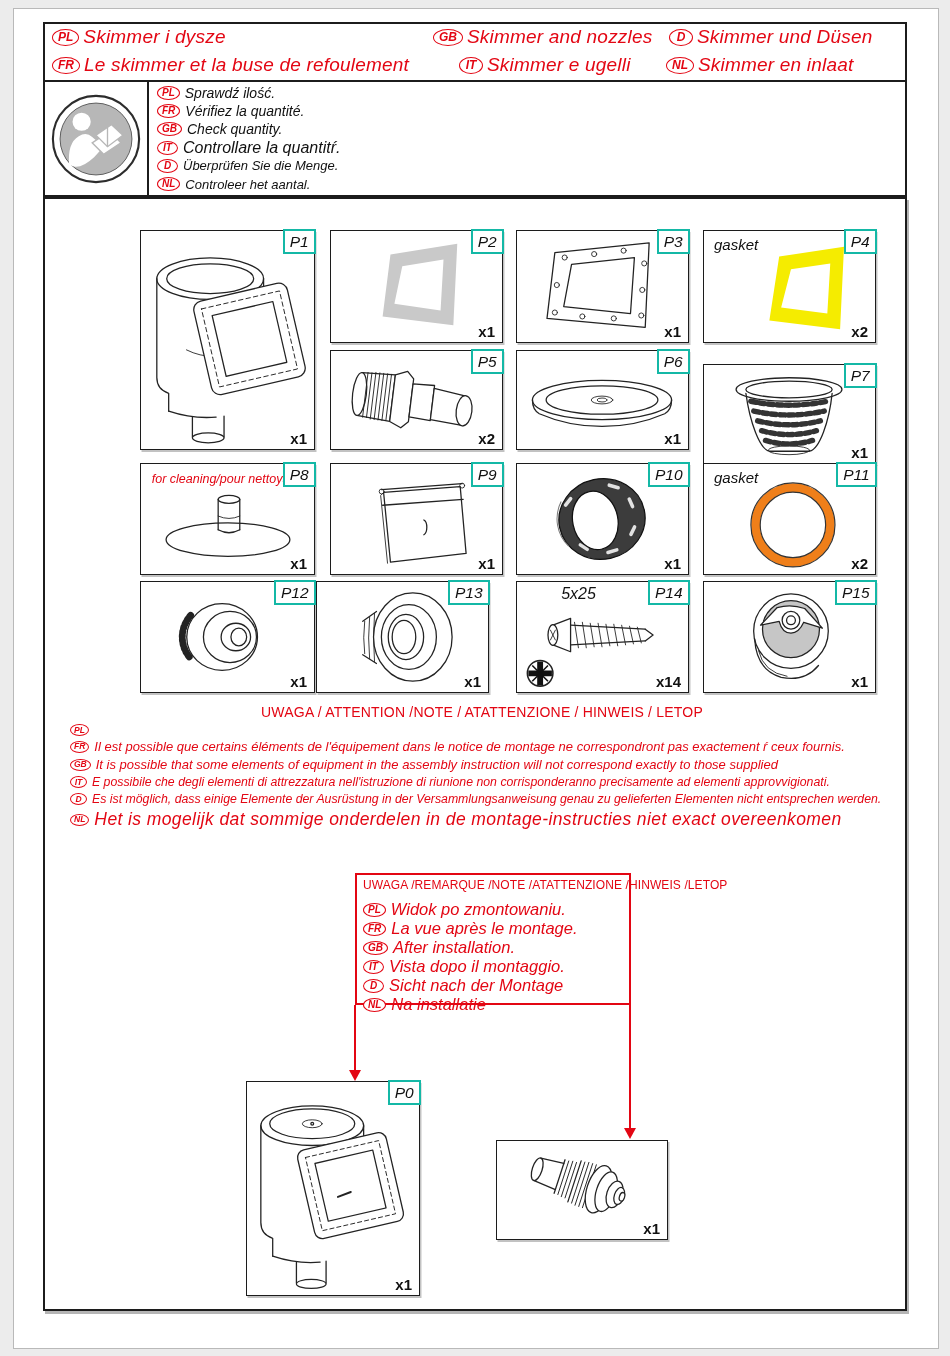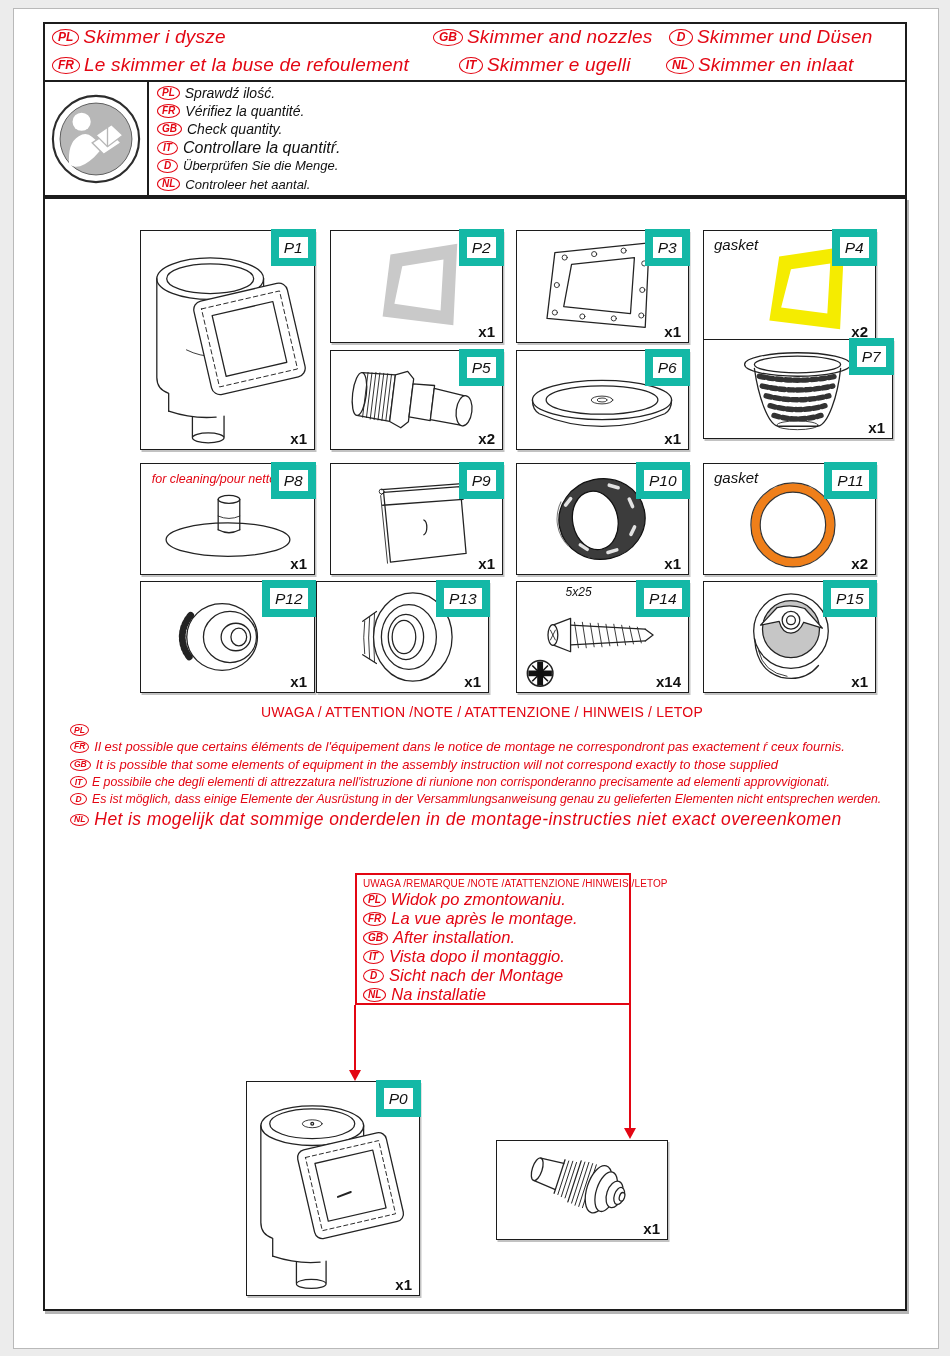--- a/index.html
+++ b/index.html
@@ -26,38 +26,38 @@
   .cq-lines{position:absolute;left:112px;top:2px;right:4px;}
   .cq-line{display:flex;align-items:center;gap:5px;height:18.2px;}
   .cq-text{color:#111;font-style:italic;font-size:14px;white-space:nowrap;}
   .cq-line.big .cq-text{font-size:16px;}
   .cq-line.sm .cq-text{font-size:13px;}
 
   
   .main-box{left:29px;top:188px;width:864px;height:1114px;box-shadow:2px 3px 0 rgba(90,90,90,.45);}
 
   .cell{position:absolute;border:1.6px solid #1c1c1c;background:#fff;box-sizing:border-box;box-shadow:1.5px 2px 0 rgba(120,120,120,.45);}
-  .pnum{position:absolute;top:-1.6px;right:-1.6px;border:8px solid #14b8a6;background:#fff;padding:0 5px;height:21px;line-height:21px;font-style:italic;font-size:15.5px;color:#111;}
+  .pnum{position:absolute;top:-1.6px;right:-1.6px;border:2px solid #14b8a6;background:#fff;padding:0 5px;height:21px;line-height:21px;font-style:italic;font-size:15.5px;color:#111;}
   .qty{position:absolute;bottom:2px;right:7px;font-weight:bold;font-size:15px;color:#111;}
   .note{position:absolute;top:5px;left:10px;font-style:italic;font-size:15px;color:#111;}
   .note.red{left:6px;right:6px;top:8px;text-align:center;color:var(--red);font-size:12.5px;white-space:nowrap;}
-  .note.center{left:0;width:72%;text-align:center;top:3px;font-size:12px;}
+  .note.center{left:0;width:72%;text-align:center;top:3px;font-size:16px;}
   .art{position:absolute;left:0;top:0;width:100%;height:100%;}
 
   
   .warn{position:absolute;left:25px;top:505px;width:824px;}
   .warn-title{color:var(--red);font-size:14px;letter-spacing:.2px;margin-bottom:4px;text-align:center;}
   .warn-line{display:flex;align-items:center;gap:5px;margin:3px 0;white-space:nowrap;}
   .warn-text{color:var(--red);font-style:italic;font-size:13px;}
   .warn-line.sm .warn-text{font-size:12.3px;}
   .warn-line.nl .warn-text{font-size:17.5px;letter-spacing:.4px;}
 
   
   .redbox{position:absolute;left:310px;top:674px;width:276px;height:132px;border:2px solid var(--red);box-sizing:border-box;padding:3px 6px;background:#fff;}
-  .redbox-title{color:var(--red);font-size:10px;letter-spacing:.1px;margin-bottom:1px;white-space:nowrap;}
+  .redbox-title{color:var(--red);font-size:12px;letter-spacing:.1px;margin-bottom:8px;white-space:nowrap;}
   .red-line{display:flex;align-items:center;gap:5px;height:19px;white-space:nowrap;}
   .red-text{color:var(--red);font-style:italic;font-size:16.5px;}
 
   .arrow-line{position:absolute;width:2px;background:var(--red);}
   .arrow-head{position:absolute;width:0;height:0;border-left:6px solid transparent;border-right:6px solid transparent;border-top:11px solid var(--red);}
 
   .p0-box{left:201px;top:882px;width:174px;height:215px;}
   .nozzle-box{left:451px;top:941px;width:172px;height:100px;}
 
   svg .ln{fill:none;stroke:#232323;stroke-width:1.3;stroke-linecap:round;stroke-linejoin:round;}
@@ -228,21 +228,21 @@
           <path d="M15,50 Q15,60 22,64 Q52,77 86,77 Q120,77 150,64 Q157,60 157,50"></path>
           <ellipse cx="86" cy="50" rx="57" ry="14.5"></ellipse>
           <ellipse class="thin" cx="86" cy="50" rx="11" ry="4"></ellipse>
           <ellipse class="thin" cx="86" cy="50" rx="5" ry="2"></ellipse>
         </g>
       </svg>
       <div class="pnum">P6</div>
       <div class="qty">x1</div>
     </div>
 
-    <div class="cell" style="left:658px;top:140px;width:190px;height:100px">
+    <div class="cell" style="left:658px;top:165px;width:173px;height:100px">
       <svg class="art" viewBox="0 0 173 100">
         <g class="ln">
           <ellipse class="fw" cx="86" cy="25" rx="54" ry="12"></ellipse>
           <ellipse class="fw" cx="86" cy="25" rx="44" ry="8.5"></ellipse>
           <path d="M42,29 C46,58 56,86 66,88 L107,88 C117,86 127,58 130,29"></path>
           <ellipse class="thin" cx="86" cy="87" rx="21" ry="4.5"></ellipse>
           <g stroke="#333" stroke-width="5.5" stroke-dasharray="5.5 3.4" fill="none">
             <path d="M47,37 Q86,45 125,37"></path>
             <path d="M50,47 Q86,55 122,47"></path>
             <path d="M54,57 Q86,65 118,57"></path>

